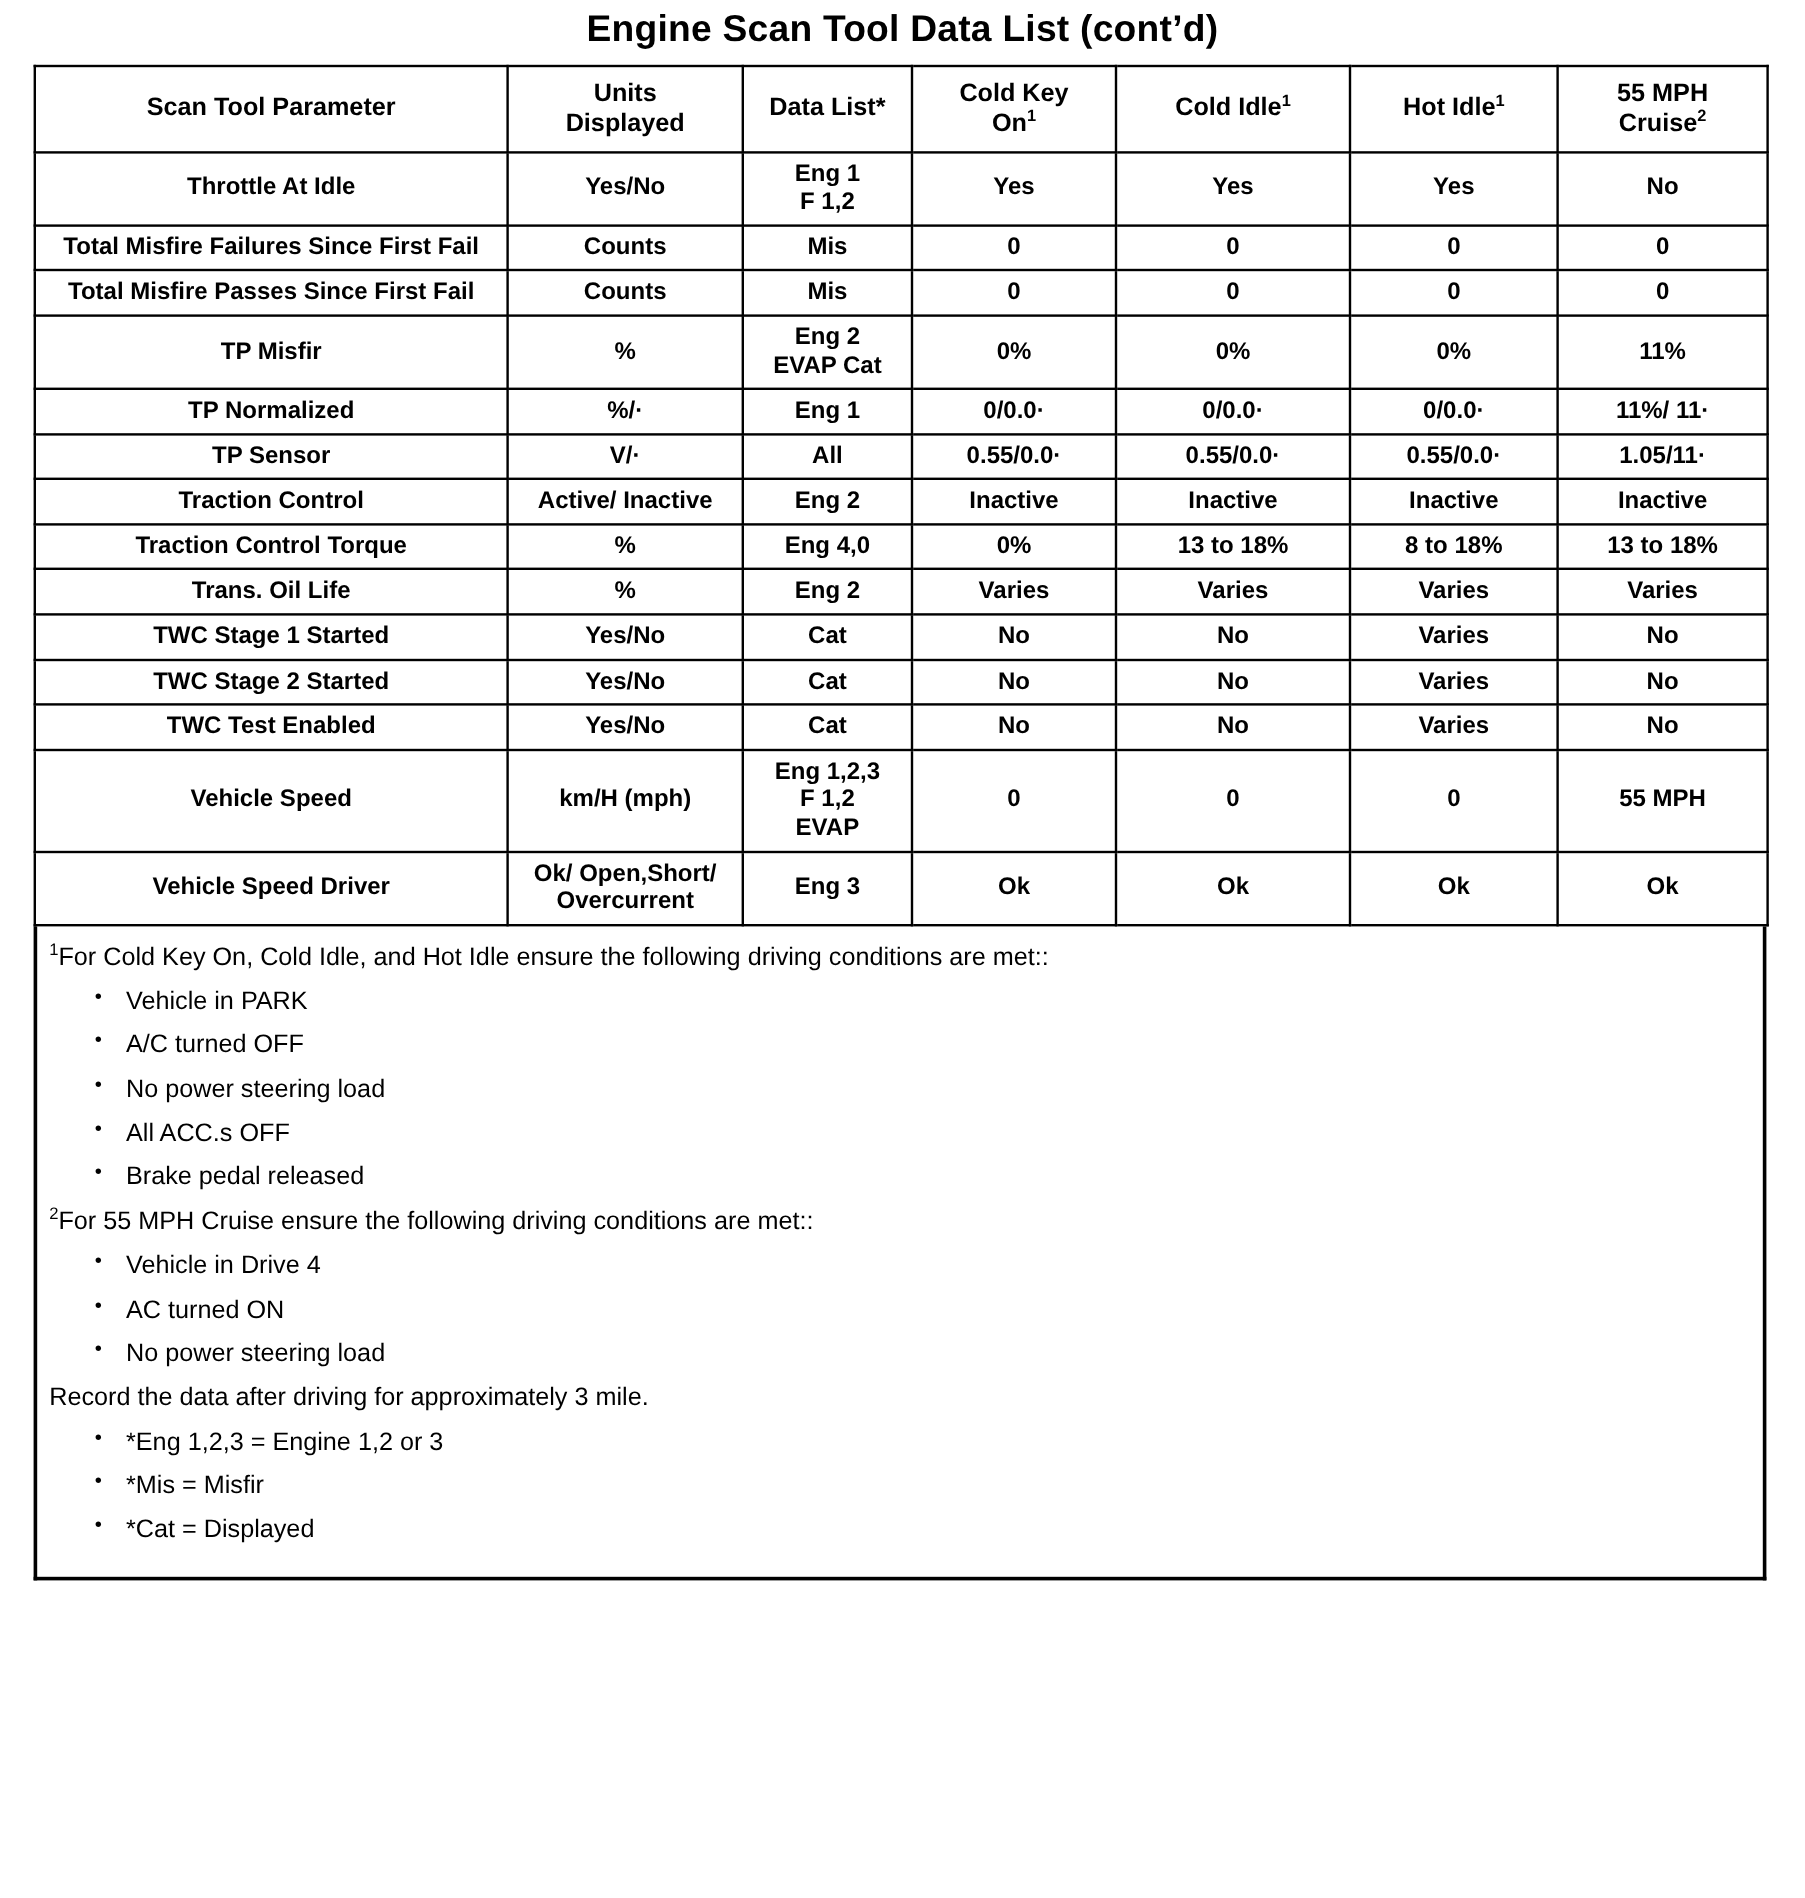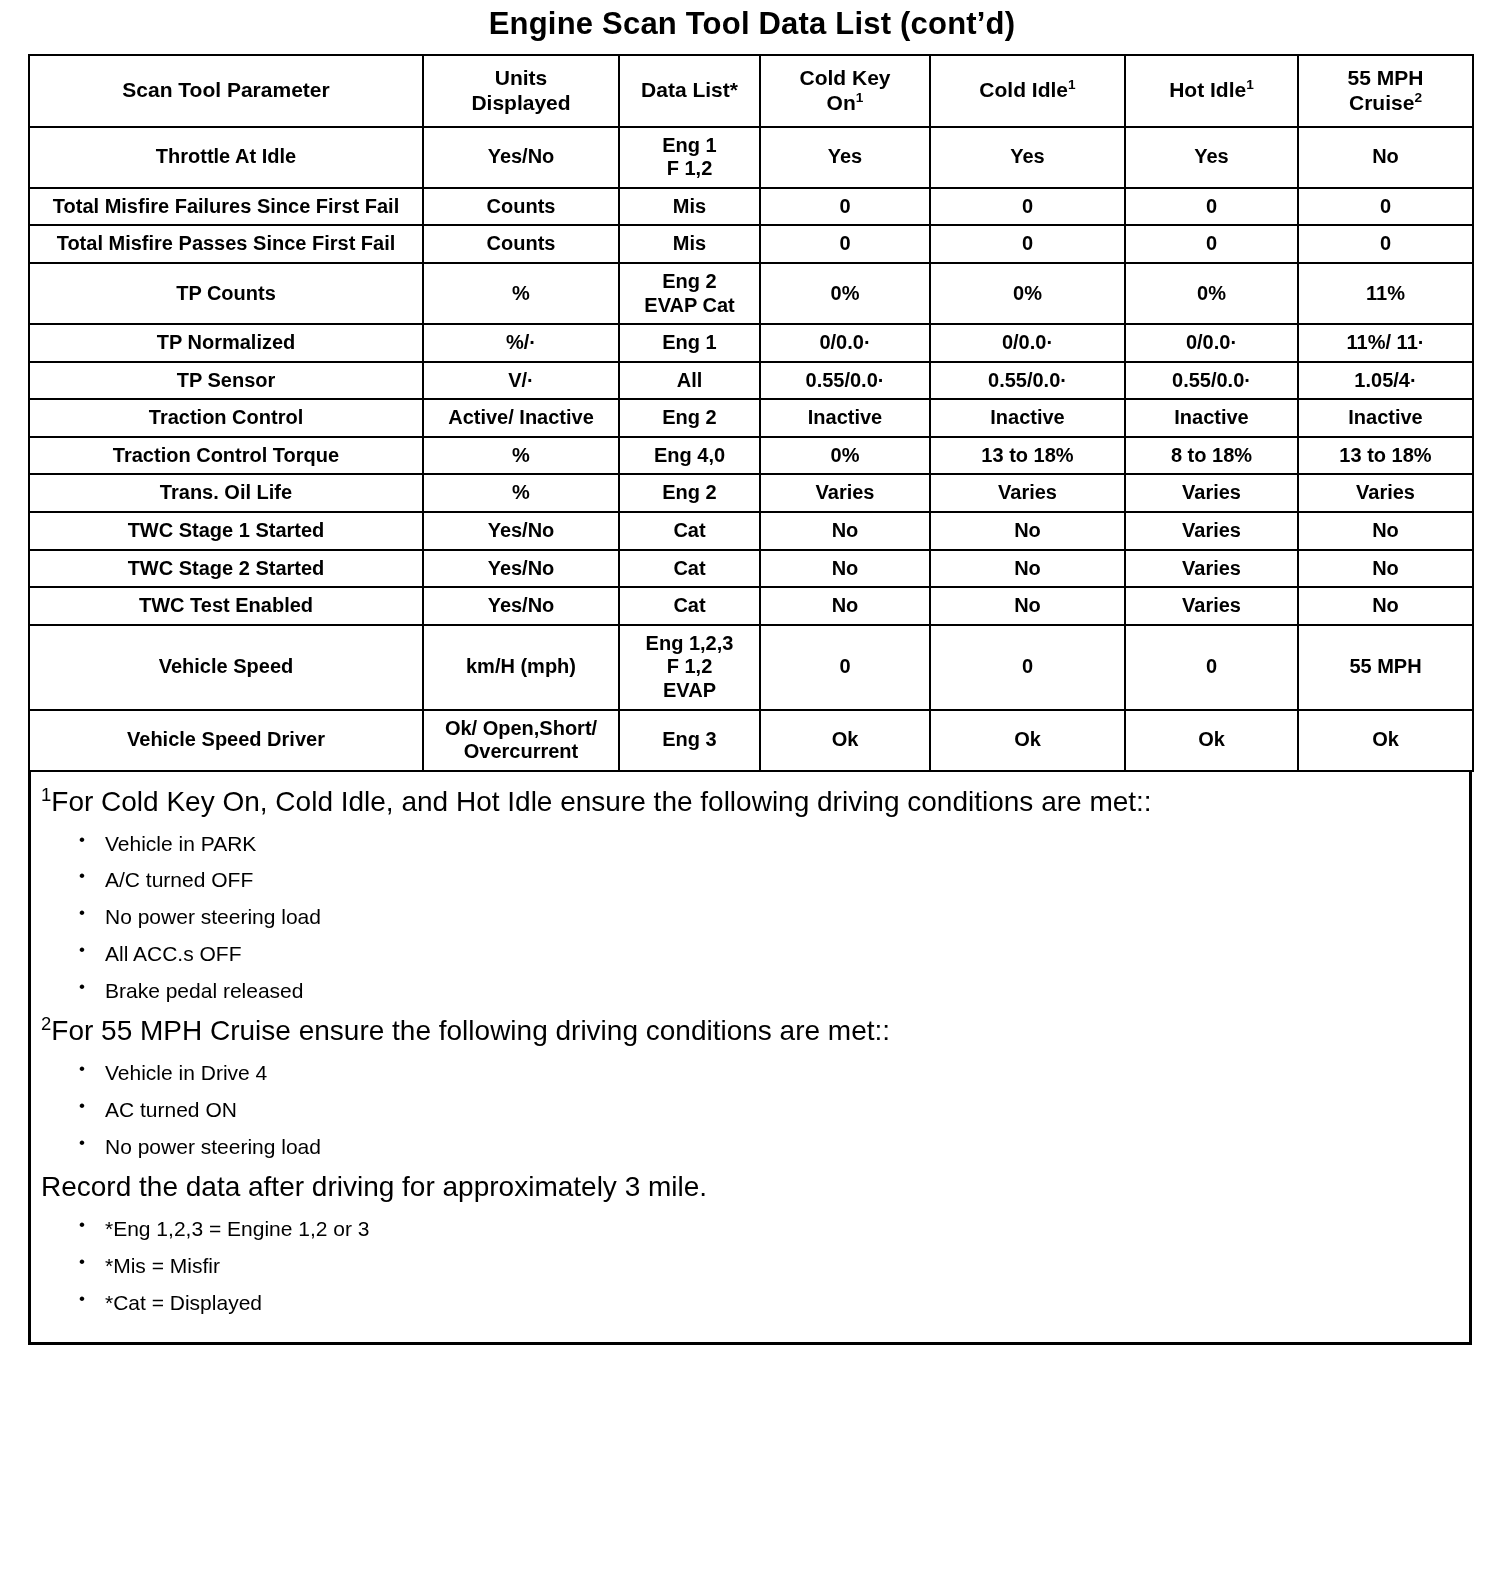--- a/index.html
+++ b/index.html
@@ -61,21 +61,21 @@
     border-top: none;
     width: 1444px;
     box-sizing: border-box;
     padding: 8px 10px 16px 10px;
     font-size: 21px;
     line-height: 1.32;
     font-weight: normal;
   }
   .notes .note-line {
     margin: 4px 0 4px 0;
-    font-size: 28px;
+    font-size: 21px;
   }
   .notes ul {
     list-style: none;
     margin: 0 0 4px 0;
     padding: 0 0 0 52px;
   }
   .notes ul li {
     position: relative;
     margin: 9px 12px;
     font-size: 21px;
@@ -143,21 +143,21 @@
       <tr>
         <td>Total Misfire Passes Since First Fail</td>
         <td>Counts</td>
         <td class="cell-multi">Mis</td>
         <td>0</td>
         <td>0</td>
         <td>0</td>
         <td>0</td>
       </tr>
       <tr>
-        <td>TP Counts</td>
+        <td>TP Misfir</td>
         <td>%</td>
         <td class="cell-multi">Eng 2
 EVAP Cat</td>
         <td>0%</td>
         <td>0%</td>
         <td>0%</td>
         <td>11%</td>
       </tr>
       <tr>
         <td>TP Normalized</td>
@@ -168,21 +168,21 @@
         <td>0/0.0·</td>
         <td>11%/ 11·</td>
       </tr>
       <tr>
         <td>TP Sensor</td>
         <td>V/·</td>
         <td class="cell-multi">All</td>
         <td>0.55/0.0·</td>
         <td>0.55/0.0·</td>
         <td>0.55/0.0·</td>
-        <td>1.05/4·</td>
+        <td>1.05/11·</td>
       </tr>
       <tr>
         <td>Traction Control</td>
         <td>Active/ Inactive</td>
         <td class="cell-multi">Eng 2</td>
         <td>Inactive</td>
         <td>Inactive</td>
         <td>Inactive</td>
         <td>Inactive</td>
       </tr>

